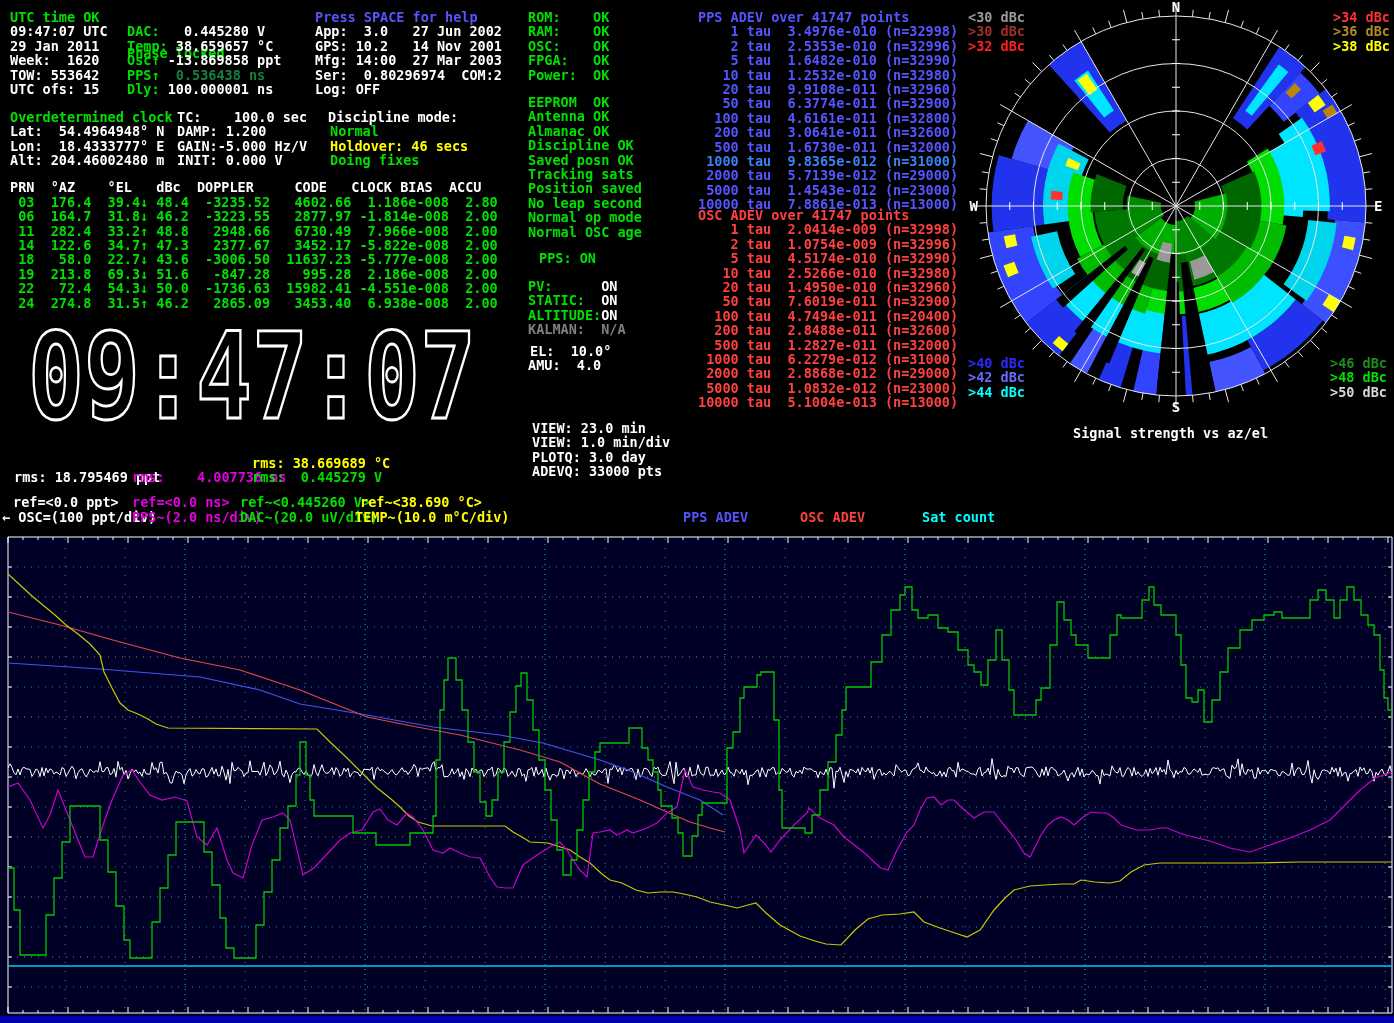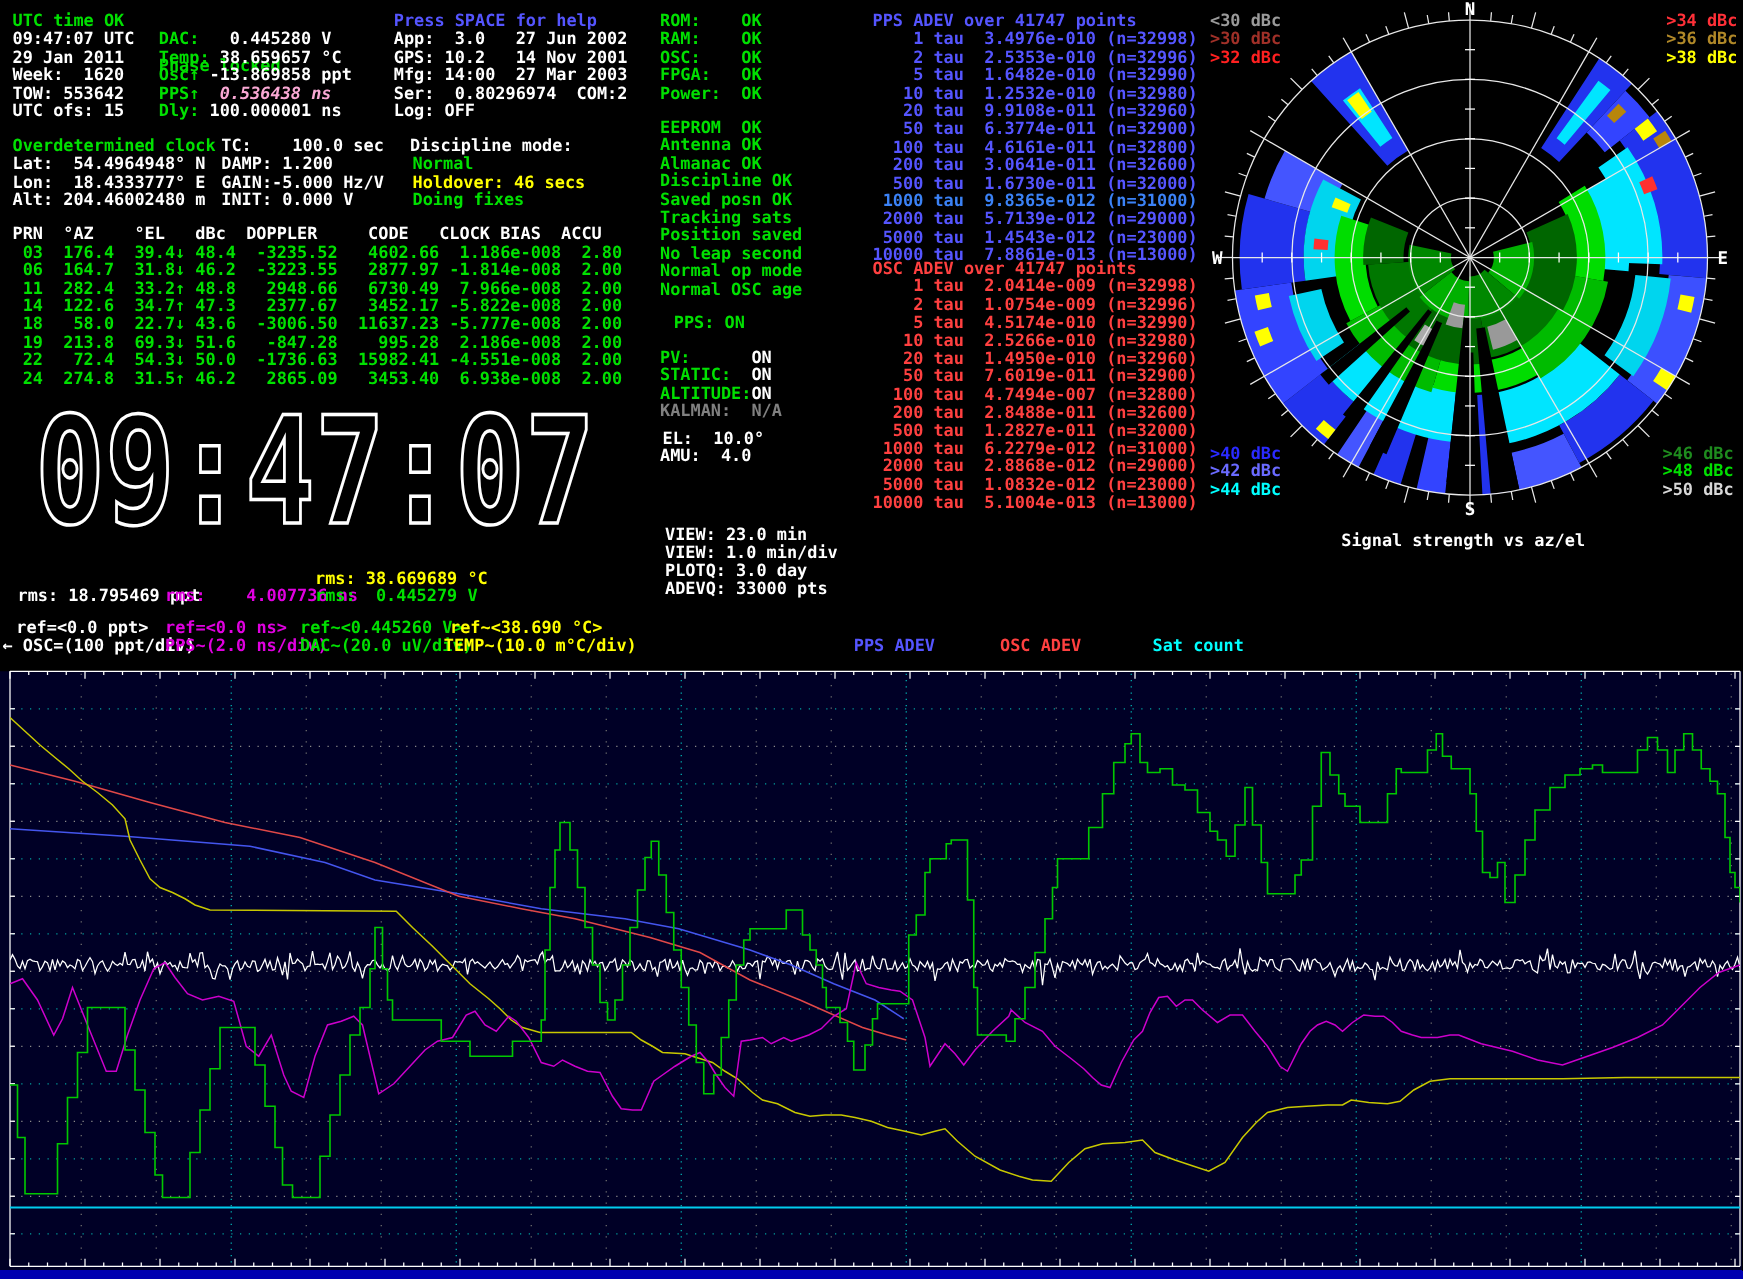--- a/index.html
+++ b/index.html
@@ -476,21 +476,21 @@
       <div class="ln" style="left: 10px; top: 10px;"><span style="color: rgb(0, 224, 0);">UTC time OK</span></div>
       <div class="ln" style="left: 10px; top: 24px;"><span style="color: rgb(255, 255, 255);">09:47:07 UTC</span></div>
       <div class="ln" style="left: 10px; top: 39px;"><span style="color: rgb(255, 255, 255);">29 Jan 2011</span></div>
       <div class="ln" style="left: 10px; top: 53px;"><span style="color: rgb(255, 255, 255);">Week:  1620</span></div>
       <div class="ln" style="left: 10px; top: 68px;"><span style="color: rgb(255, 255, 255);">TOW: 553642</span></div>
       <div class="ln" style="left: 10px; top: 82px;"><span style="color: rgb(255, 255, 255);">UTC ofs: 15</span></div>
       <div class="ln" style="left: 127px; top: 10px; margin-top: 36px;"><span style="color: rgb(0, 224, 0);">Phase locked</span></div>
       <div class="ln" style="left: 127px; top: 24px;"><span style="color: rgb(0, 224, 0);">DAC: </span><span style="color: rgb(255, 255, 255);">  0.445280 V</span></div>
       <div class="ln" style="left: 127px; top: 39px;"><span style="color: rgb(0, 224, 0);">Temp: </span><span style="color: rgb(255, 255, 255);">38.659657 °C</span></div>
       <div class="ln" style="left: 127px; top: 53px;"><span style="color: rgb(0, 224, 0);">Osc↑ </span><span style="color: rgb(255, 255, 255);">-13.869858 ppt</span></div>
-      <div class="ln" style="left: 127px; top: 68px;"><span style="color: rgb(0, 224, 0);">PPS↑ </span><span style="color: #f9a8d4; font-style: italic;"> 0.536438 ns</span></div>
+      <div class="ln" style="left: 127px; top: 68px;"><span style="color: rgb(0, 224, 0);">PPS↑ </span><span style="color: #15803d;"> 0.536438 ns</span></div>
       <div class="ln" style="left: 127px; top: 82px;"><span style="color: rgb(0, 224, 0);">Dly: </span><span style="color: rgb(255, 255, 255);">100.000001 ns</span></div>
       <div class="ln" style="left: 315px; top: 10px;"><span style="color: rgb(85, 85, 255);">Press SPACE for help</span></div>
       <div class="ln" style="left: 315px; top: 24px;"><span style="color: rgb(255, 255, 255);">App:  3.0   27 Jun 2002</span></div>
       <div class="ln" style="left: 315px; top: 39px;"><span style="color: rgb(255, 255, 255);">GPS: 10.2   14 Nov 2001</span></div>
       <div class="ln" style="left: 315px; top: 53px;"><span style="color: rgb(255, 255, 255);">Mfg: 14:00  27 Mar 2003</span></div>
       <div class="ln" style="left: 315px; top: 68px;"><span style="color: rgb(255, 255, 255); margin-top: 44px;">Ser:  0.80296974  COM:2</span></div>
       <div class="ln" style="left: 315px; top: 82px;"><span style="color: rgb(255, 255, 255);">Log: OFF</span></div>
       <div class="ln" style="left: 10px; top: 110px;"><span style="color: rgb(0, 224, 0);">Overdetermined clock</span></div>
       <div class="ln" style="left: 177px; top: 110px;"><span style="color: rgb(255, 255, 255);">TC:    100.0 sec</span></div>
       <div class="ln" style="left: 10px; top: 124px;"><span style="color: rgb(255, 255, 255);">Lat:  54.4964948° N</span></div>
@@ -580,21 +580,21 @@
       <div class="ln" style="left: 698px; top: 168.4px;"><span style="color: rgb(85, 85, 255);"> 2000 tau  5.7139e-012 (n=29000)</span></div>
       <div class="ln" style="left: 698px; top: 182.8px;"><span style="color: rgb(85, 85, 255);"> 5000 tau  1.4543e-012 (n=23000)</span></div>
       <div class="ln" style="left: 698px; top: 197.2px;"><span style="color: rgb(85, 85, 255);">10000 tau  7.8861e-013 (n=13000)</span></div>
       <div class="ln" style="left: 698px; top: 208px;"><span style="color: rgb(255, 64, 64); margin-top: 20px;">OSC ADEV over 41747 points</span></div>
       <div class="ln" style="left: 698px; top: 222.4px;"><span style="color: rgb(255, 64, 64);">    1 tau  2.0414e-009 (n=32998)</span></div>
       <div class="ln" style="left: 698px; top: 236.8px;"><span style="color: rgb(255, 64, 64);">    2 tau  1.0754e-009 (n=32996)</span></div>
       <div class="ln" style="left: 698px; top: 251.2px;"><span style="color: rgb(255, 64, 64);">    5 tau  4.5174e-010 (n=32990)</span></div>
       <div class="ln" style="left: 698px; top: 265.6px;"><span style="color: rgb(255, 64, 64);">   10 tau  2.5266e-010 (n=32980)</span></div>
       <div class="ln" style="left: 698px; top: 280px;"><span style="color: rgb(255, 64, 64);">   20 tau  1.4950e-010 (n=32960)</span></div>
       <div class="ln" style="left: 698px; top: 294.4px;"><span style="color: rgb(255, 64, 64);">   50 tau  7.6019e-011 (n=32900)</span></div>
-      <div class="ln" style="left: 698px; top: 308.8px;"><span style="color: rgb(255, 64, 64);">  100 tau  4.7494e-007 (n=32800)</span></div>
+      <div class="ln" style="left: 698px; top: 308.8px;"><span style="color: rgb(255, 64, 64);">  100 tau  4.7494e-011 (n=20400)</span></div>
       <div class="ln" style="left: 698px; top: 323.2px;"><span style="color: rgb(255, 64, 64);">  200 tau  2.8488e-011 (n=32600)</span></div>
       <div class="ln" style="left: 698px; top: 337.6px;"><span style="color: rgb(255, 64, 64);">  500 tau  1.2827e-011 (n=32000)</span></div>
       <div class="ln" style="left: 698px; top: 352px;"><span style="color: rgb(255, 64, 64);"> 1000 tau  6.2279e-012 (n=31000)</span></div>
       <div class="ln" style="left: 698px; top: 366.4px;"><span style="color: rgb(255, 64, 64);"> 2000 tau  2.8868e-012 (n=29000)</span></div>
       <div class="ln" style="left: 698px; top: 380.8px;"><span style="color: rgb(255, 64, 64);"> 5000 tau  1.0832e-012 (n=23000)</span></div>
       <div class="ln" style="left: 698px; top: 395.2px;"><span style="color: rgb(255, 64, 64);">10000 tau  5.1004e-013 (n=13000)</span></div>
     </div>
   <div id="clock">09:47:07</div>
 </div>
 

